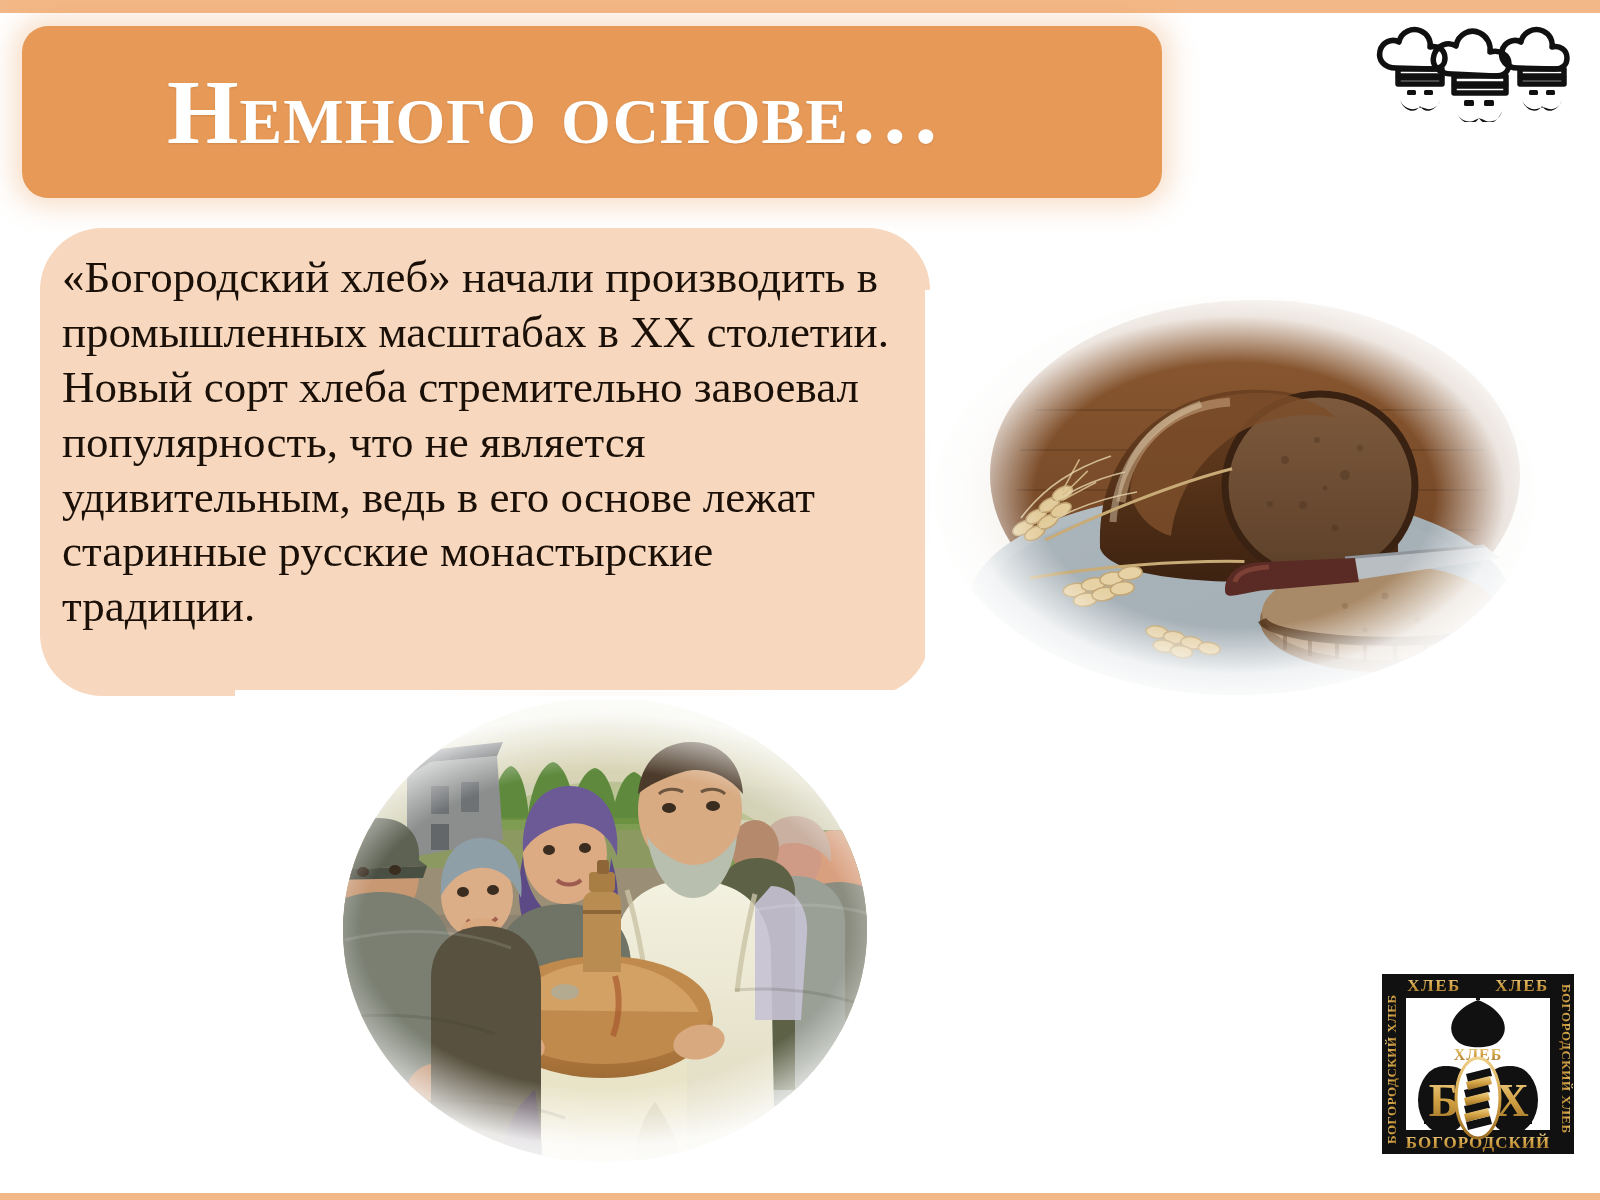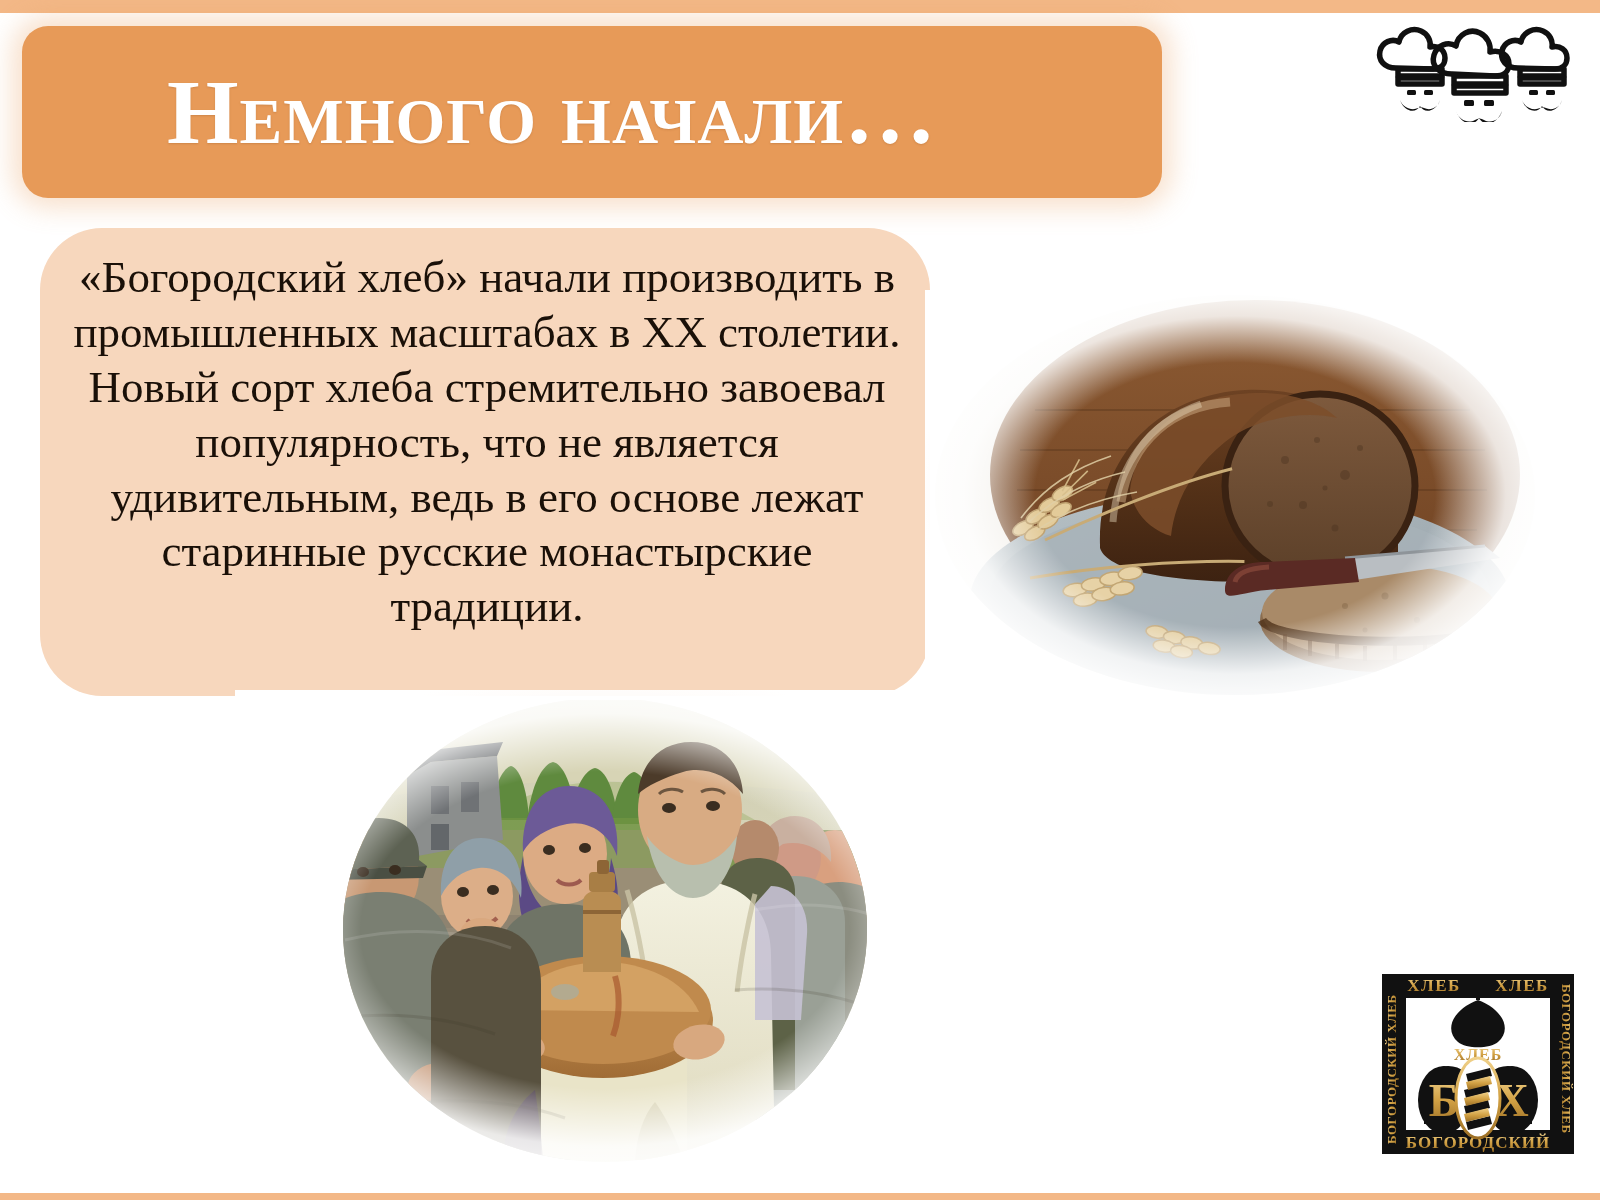--- a/index.html
+++ b/index.html
@@ -30,21 +30,21 @@
   .chefs{position:absolute;left:1374px;top:22px;width:208px;height:100px;}
 
   
   .text-card{
     position:absolute;left:40px;top:228px;width:890px;height:468px;
     background:#f7d7bd;border-radius:62px;
   }
   .body-text{
     position:absolute;left:22px;top:22px;width:850px;
     font-family:"Liberation Serif", serif;font-size:45px;line-height:1.22;
-    color:#1a1008;text-align:center;
+    color:#1a1008;text-align:left;
   }
 
   
   .bread-photo{position:absolute;left:925px;top:290px;width:620px;height:410px;}
   .bread-photo svg{display:block;}
 
   
   .painting{position:absolute;left:235px;top:690px;width:740px;height:480px;}
   .painting svg{display:block;}
 
@@ -53,21 +53,21 @@
 </style>
 </head>
 <body>
 
 <div class="slide">
 
   <div class="strip-top"></div>
   <div class="strip-bottom"></div>
 
   <div class="title-banner">
-    <div class="title-text">Немного начали…</div>
+    <div class="title-text">Немного основе…</div>
   </div>
 
   <div class="chefs">
     <svg viewBox="0 0 208 100" width="208" height="100" aria-hidden="true">
       <g fill="none" stroke="#101010" stroke-width="5.5" stroke-linejoin="round" stroke-linecap="round">
 
         <g>
           <path d="M22 46 C10 46 4 38 6 29 C8 20 18 16 25 20 C27 10 38 5 47 9 C54 12 57 19 56 25
                    C64 23 71 28 71 36 C71 43 66 47 59 47 Z"></path>
           <rect x="24" y="47" width="44" height="7"></rect>

